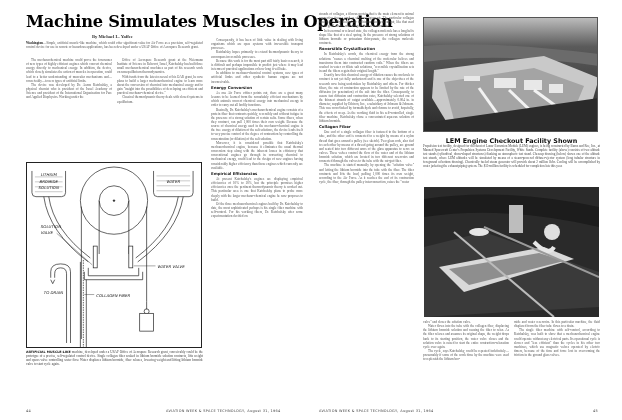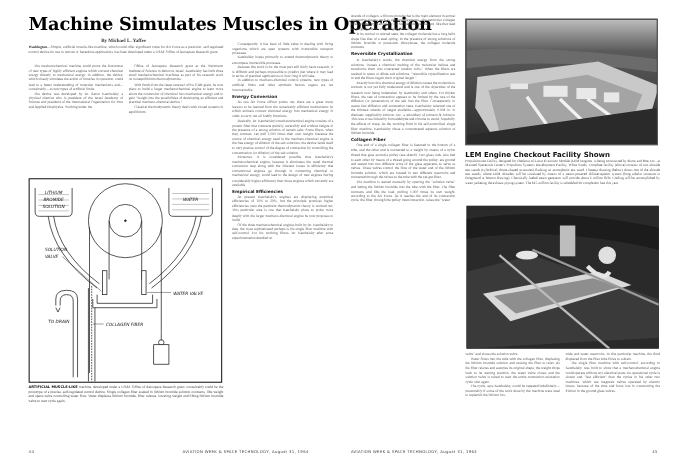--- a/index.html
+++ b/index.html
@@ -26,21 +26,21 @@
   .diagram-box svg { width: 100%; height: 100%; }
 
   .caption { position: absolute; left: 26px; top: 350px; width: 177px; font-size: 3.3px; line-height: 4.1px; color: #444; text-align: justify; }
   .caption b { font-family: "DejaVu Sans", sans-serif; color: #111; font-size: 3.2px; }
 
   .folio { position: absolute; top: 409px; font-family: "DejaVu Sans", sans-serif; font-size: 3.5px; color: #444; letter-spacing: 0.3px; white-space: nowrap; }
 
   #col-r1 { left: 8px; top: 12px; width: 95px; height: 362px; }
   .photo-top { position: absolute; left: 112px; top: 17px; width: 175px; height: 115px; background: #3e3e3e; overflow: hidden; border: 0.5px solid #555; }
   .photo-bot { position: absolute; left: 113px; top: 187px; width: 175px; height: 130px; background: #2c2c2c; overflow: hidden; }
-  .photo-title { position: absolute; left: 112px; top: 137px; width: 177px; font-family: "DejaVu Sans", sans-serif; font-weight: bold; font-size: 6.4px; color: #111; white-space: nowrap; }
+  .photo-title { position: absolute; left: 112px; top: 137px; width: 177px; text-align: center; font-family: "DejaVu Sans", sans-serif; font-weight: bold; font-size: 6.4px; color: #111; white-space: nowrap; }
   .photo-caption { position: absolute; left: 112px; top: 145px; width: 177px; font-size: 3.2px; line-height: 3.95px; color: #444; text-align: justify; }
   #col-r2 { left: 112px; top: 320px; width: 86px; height: 54px; }
   #col-r3 { left: 203px; top: 320px; width: 86px; height: 54px; }
 </style>
 </head>
 <body>
 
 <div class="page" id="left-page">
   <div class="headline">Machine Simulates Muscles in Operation</div>
   <div class="byline">By Michael L. Yaffee</div>

